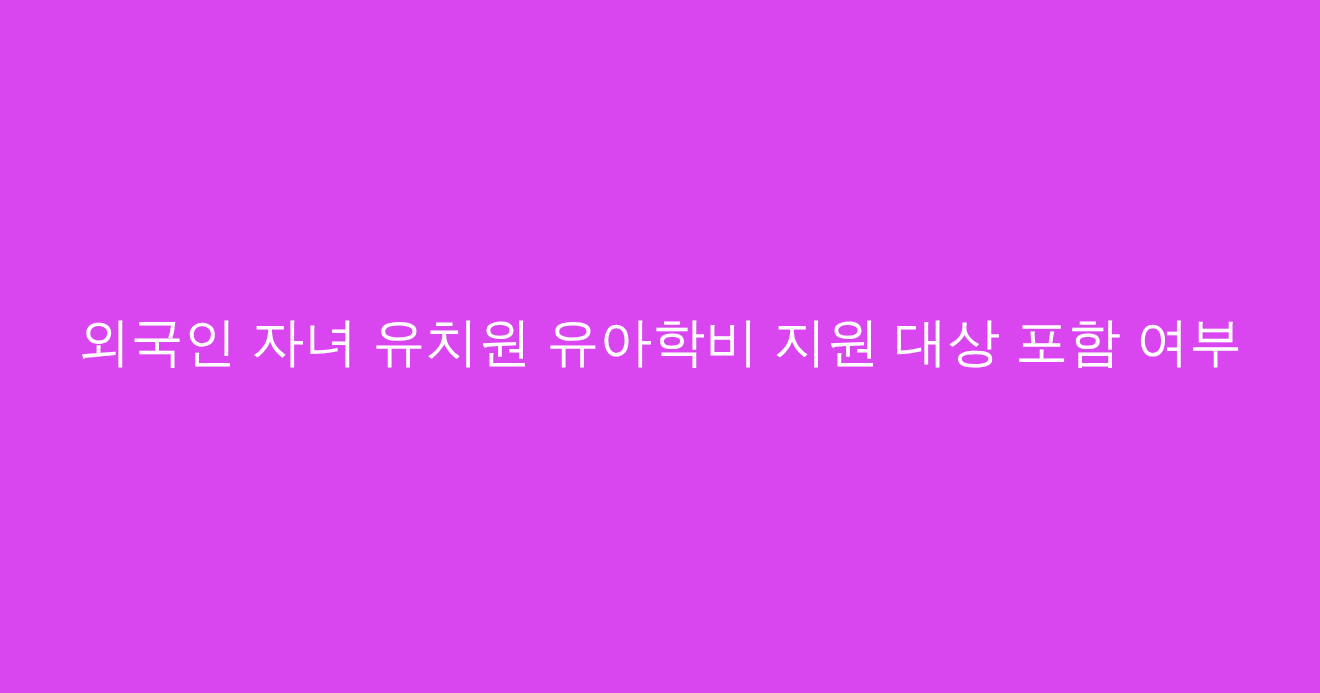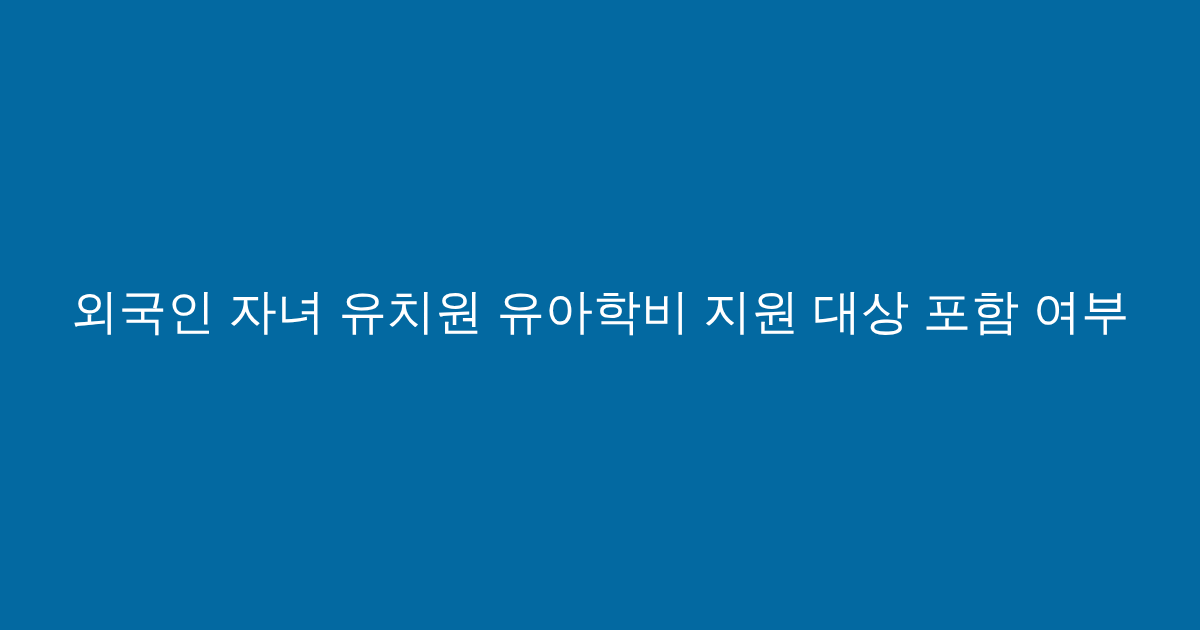--- a/index.html
+++ b/index.html
@@ -51,19 +51,19 @@
     letter-spacing: 0.2px;
     text-align: center;
     white-space: nowrap;
     word-break: keep-all;
     text-rendering: optimizeLegibility;
   }
 </style>
 </head>
 <body>
 
-<div class="og-card" style="background-color: #0369a1;">
+<div class="og-card" style="background-color: #d946ef;">
 
   <div class="headline-wrap">
     <h1 class="headline" style="color: rgb(255, 255, 255); font-size: 48px; text-align: center;">외국인 자녀 유치원 유아학비 지원 대상 포함 여부</h1>
   </div>
 
 </div>
 
 </body></html>

